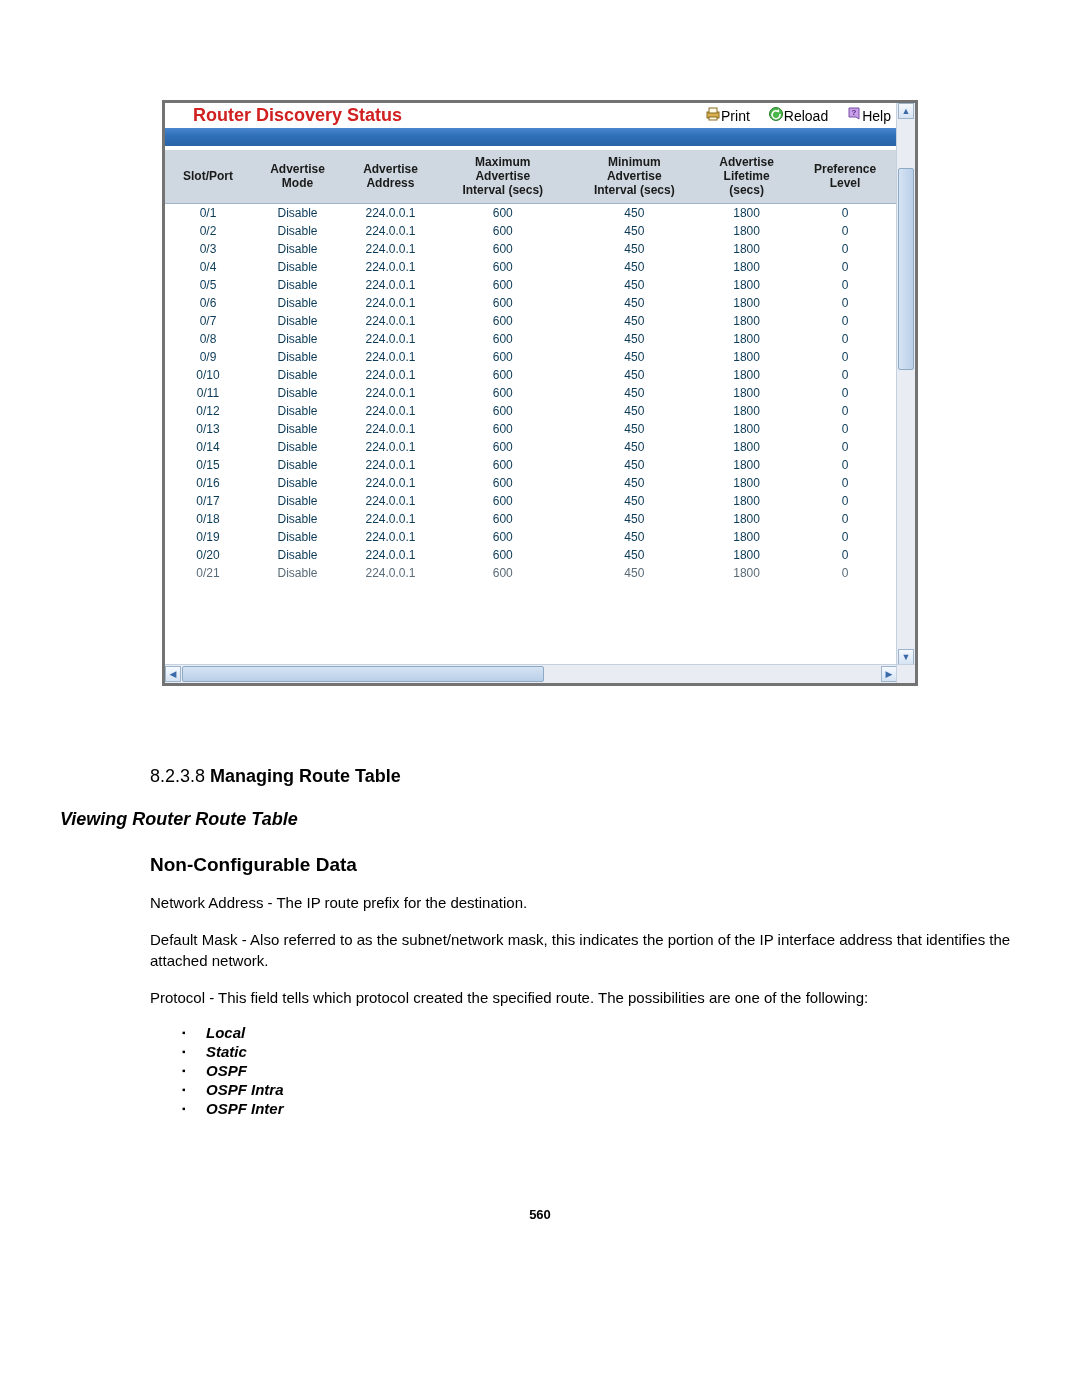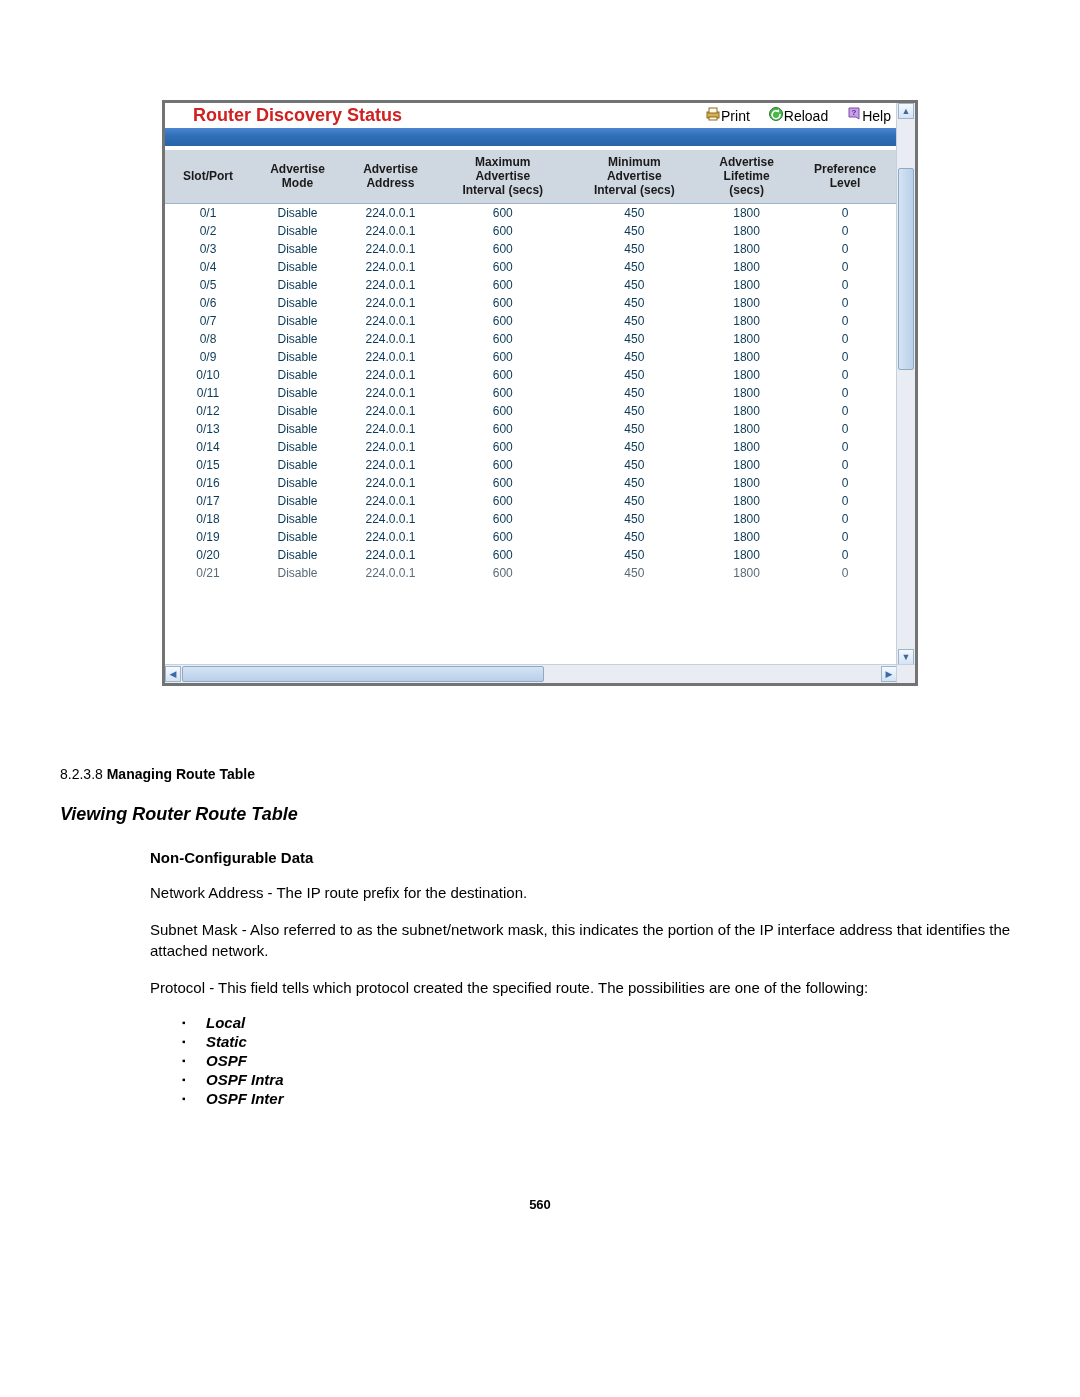--- a/index.html
+++ b/index.html
@@ -168,34 +168,35 @@
     bottom: 0;
     width: 18px;
     height: 18px;
     background: #e9edf3;
     border-top: 1px solid #c5d1de;
     border-left: 1px solid #c5d1de;
   }
 
   
   .sec-num {
-    font-size: 14px;
+    font-size: 18px;
+    margin-left: 90px;
   }
   .sec-num .num { font-weight: normal; }
   .sec-num .ttl { font-weight: bold; }
   h3.subheading {
     margin: 22px 0 10px 0;
     font-size: 18px;
     font-style: italic;
     font-weight: bold;
   }
   .indent { margin-left: 90px; }
   .noncfg {
     font-weight: bold;
-    font-size: 15px;
+    font-size: 19px;
     margin-top: 24px;
   }
   p.def {
     font-size: 15px;
     line-height: 1.4;
     margin: 16px 0;
   }
   p.def b { font-weight: normal; }
   ul.proto {
     list-style: none;
@@ -504,21 +505,21 @@
   <h3 class="subheading">Viewing Router Route Table</h3>
 
   <div class="indent">
     <div class="noncfg">Non-Configurable Data</div>
 
     <p class="def">
       <b>Network Address</b><span> - The IP route prefix for the destination.</span>
     </p>
 
     <p class="def">
-      <b>Subnet Mask</b><span> - Also referred to as the subnet/network mask, this indicates the portion of the IP interface address that identifies the attached network.</span>
+      <b>Default Mask</b><span> - Also referred to as the subnet/network mask, this indicates the portion of the IP interface address that identifies the attached network.</span>
     </p>
 
     <p class="def">
       <b>Protocol</b><span> - This field tells which protocol created the specified route. The possibilities are one of the following:</span>
     </p>
 
     <ul class="proto" id="proto-list">
         <li>Local</li>
         <li>Static</li>
         <li>OSPF</li>

